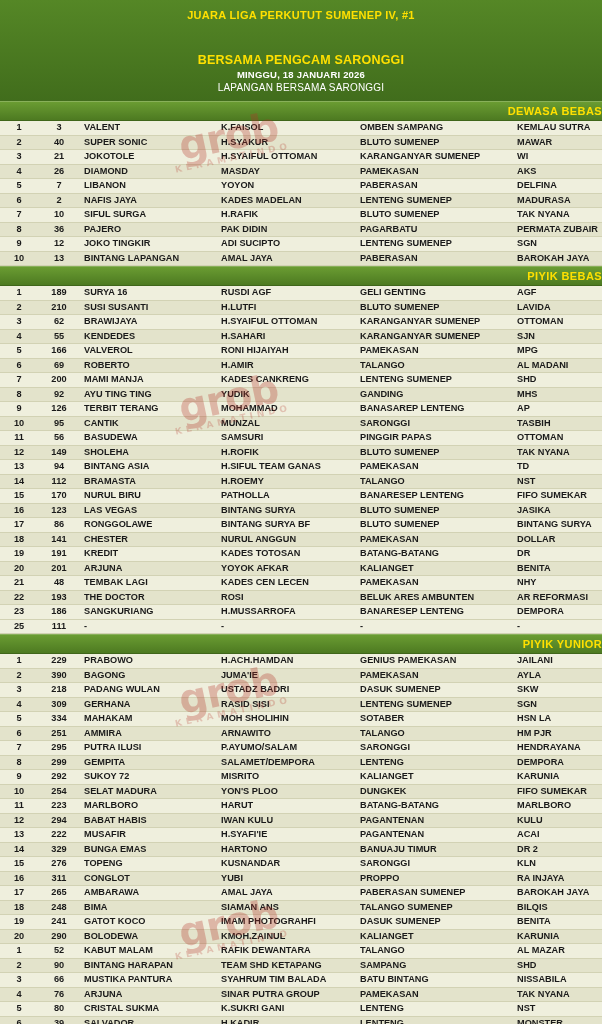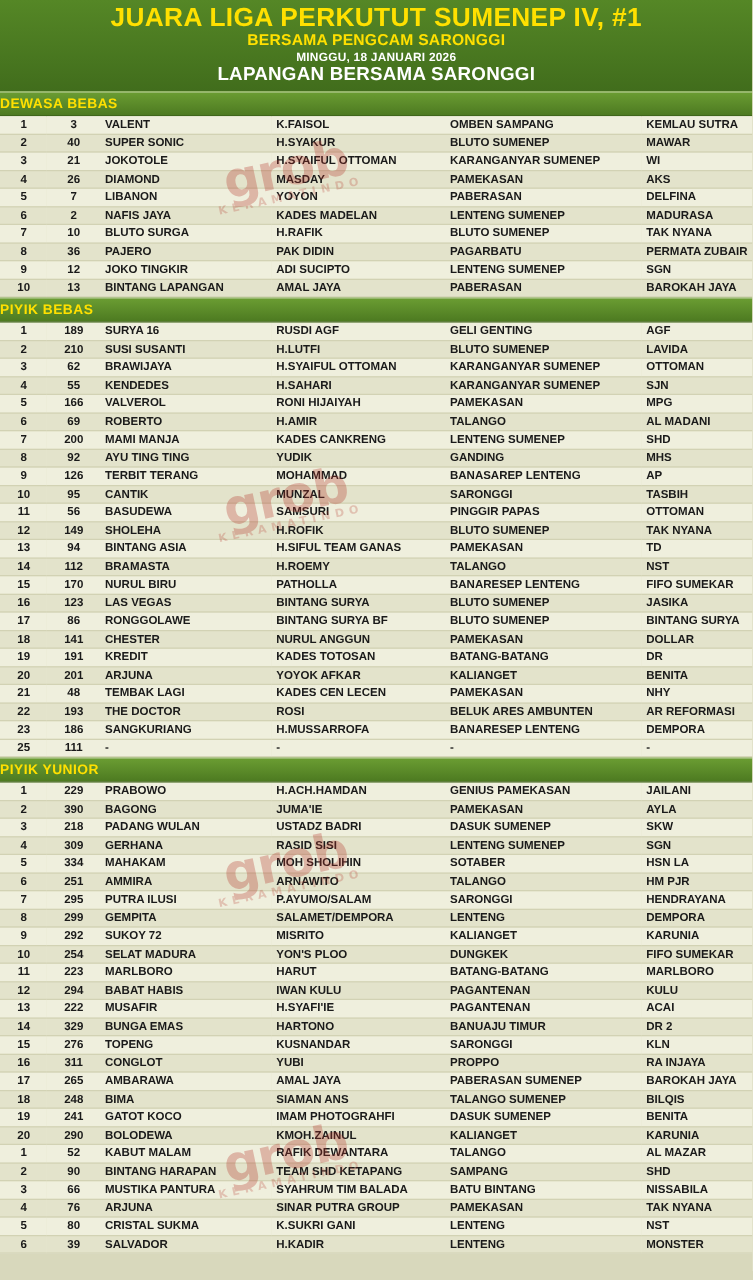--- a/index.html
+++ b/index.html
@@ -20,52 +20,53 @@
   .header{
     background:#4a7a23;
     background:linear-gradient(#558726,#416d1c);
     color:#ffffff;
     text-align:center;
     padding:6px 4px 7px 4px;
   }
   .header .t1{
     color:#ffe000;
     font-weight:bold;
-    font-size:21px;
+    font-size:11px;
     letter-spacing:.3px;
     line-height:18px;
   }
   .header .t2{
     color:#ffe000;
     font-weight:bold;
     font-size:12.5px;
     line-height:16px;
     letter-spacing:.2px;
+    margin-top:28px;
   }
   .header .t3{
     color:#ffffff;
     font-weight:bold;
     font-size:9.5px;
     line-height:13px;
     letter-spacing:.2px;
   }
   .header .t4{
     color:#ffffff;
-    font-weight:bold;
-    font-size:15px;
+    font-weight:normal;
+    font-size:10px;
     line-height:13px;
     letter-spacing:.2px;
   }
   .section-title{
     background:#5b8c2a;
     background:linear-gradient(#6a9c32,#4d7a21);
     color:#ffe000;
     font-weight:bold;
     font-size:11px;
-    text-align:left;
+    text-align:right;
     padding:3px 0 3px 0;
     letter-spacing:.4px;
     border-top:1px solid #88b05a;
     border-bottom:1px solid #3f661a;
   }
   table{
     width:100%;
     border-collapse:collapse;
     table-layout:fixed;
   }
@@ -166,21 +167,21 @@
             <td class="c-no">6</td>
             <td class="c-ring">2</td>
             <td class="c-name">NAFIS JAYA</td>
             <td class="c-owner">KADES MADELAN</td>
             <td class="c-city">LENTENG SUMENEP</td>
             <td class="c-club">MADURASA</td>
           </tr>
           <tr class="odd">
             <td class="c-no">7</td>
             <td class="c-ring">10</td>
-            <td class="c-name">BLUTO SURGA</td>
+            <td class="c-name">SIFUL SURGA</td>
             <td class="c-owner">H.RAFIK</td>
             <td class="c-city">BLUTO SUMENEP</td>
             <td class="c-club">TAK NYANA</td>
           </tr>
           <tr class="even">
             <td class="c-no">8</td>
             <td class="c-ring">36</td>
             <td class="c-name">PAJERO</td>
             <td class="c-owner">PAK DIDIN</td>
             <td class="c-city">PAGARBATU</td>

